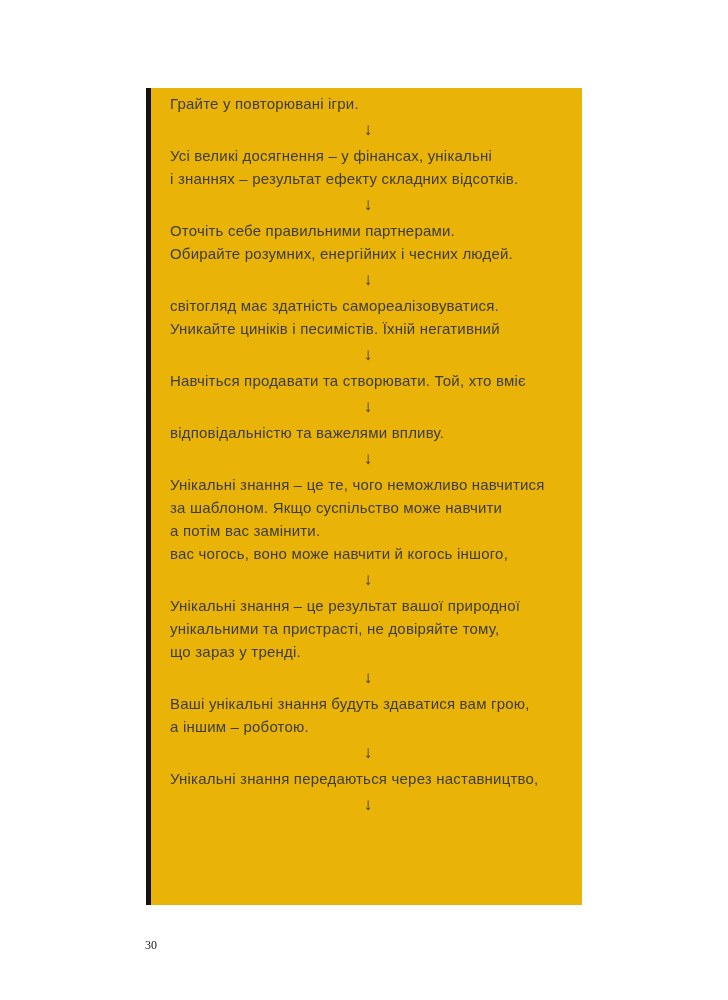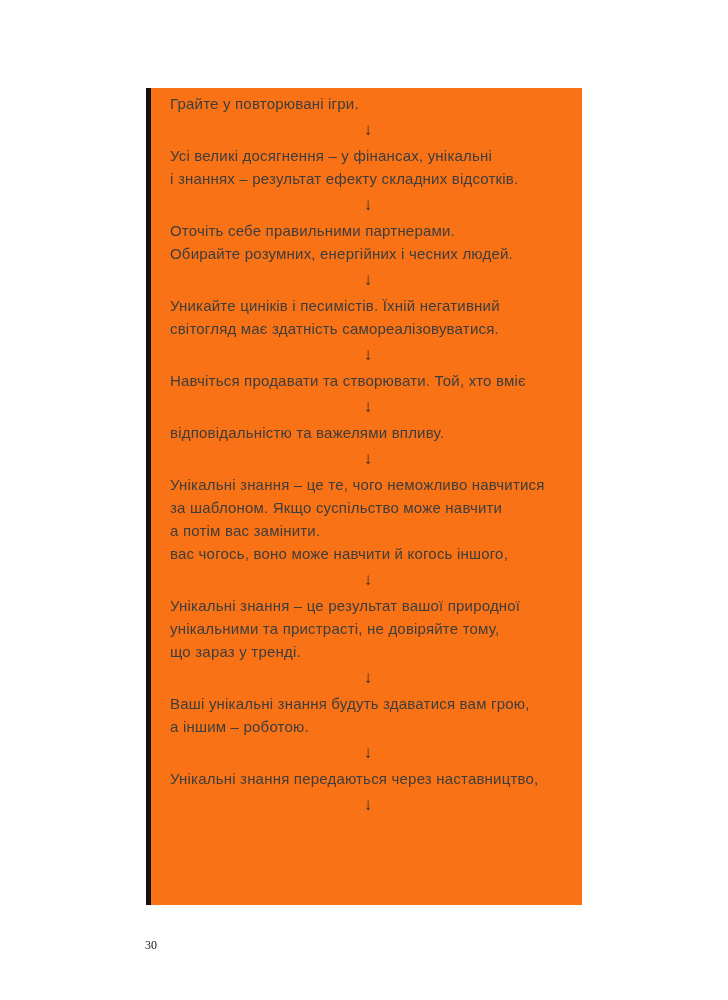--- a/index.html
+++ b/index.html
@@ -13,21 +13,21 @@
     position: relative;
     font-family: "Liberation Sans", sans-serif;
     overflow: hidden;
   }
   .reading-panel {
     position: absolute;
     left: 146px;
     top: 88px;
     width: 436px;
     height: 817px;
-    background: #f97316;
+    background: #eab308;
     display: flex;
     box-sizing: border-box;
   }
   .spine-bar {
     width: 5px;
     height: 100%;
     background: #131313;
     flex: 0 0 auto;
   }
   .page-content {
@@ -77,22 +77,22 @@
         <div class="text-line">Усі великі досягнення – у фінансах, унікальні</div>
         <div class="text-line">і знаннях – результат ефекту складних відсотків.</div>
       </div>
       <div class="arrow-row"><span>↓</span></div>
       <div class="para">
         <div class="text-line">Оточіть себе правильними партнерами.</div>
         <div class="text-line">Обирайте розумних, енергійних і чесних людей.</div>
       </div>
       <div class="arrow-row"><span>↓</span></div>
       <div class="para">
+        <div class="text-line">світогляд має здатність самореалізовуватися.</div>
         <div class="text-line">Уникайте циніків і песимістів. Їхній негативний</div>
-        <div class="text-line">світогляд має здатність самореалізовуватися.</div>
       </div>
       <div class="arrow-row"><span>↓</span></div>
       <div class="para">
         <div class="text-line">Навчіться продавати та створювати. Той, хто вміє</div>
       </div>
       <div class="arrow-row"><span>↓</span></div>
       <div class="para">
         <div class="text-line">відповідальністю та важелями впливу.</div>
       </div>
       <div class="arrow-row"><span>↓</span></div>

